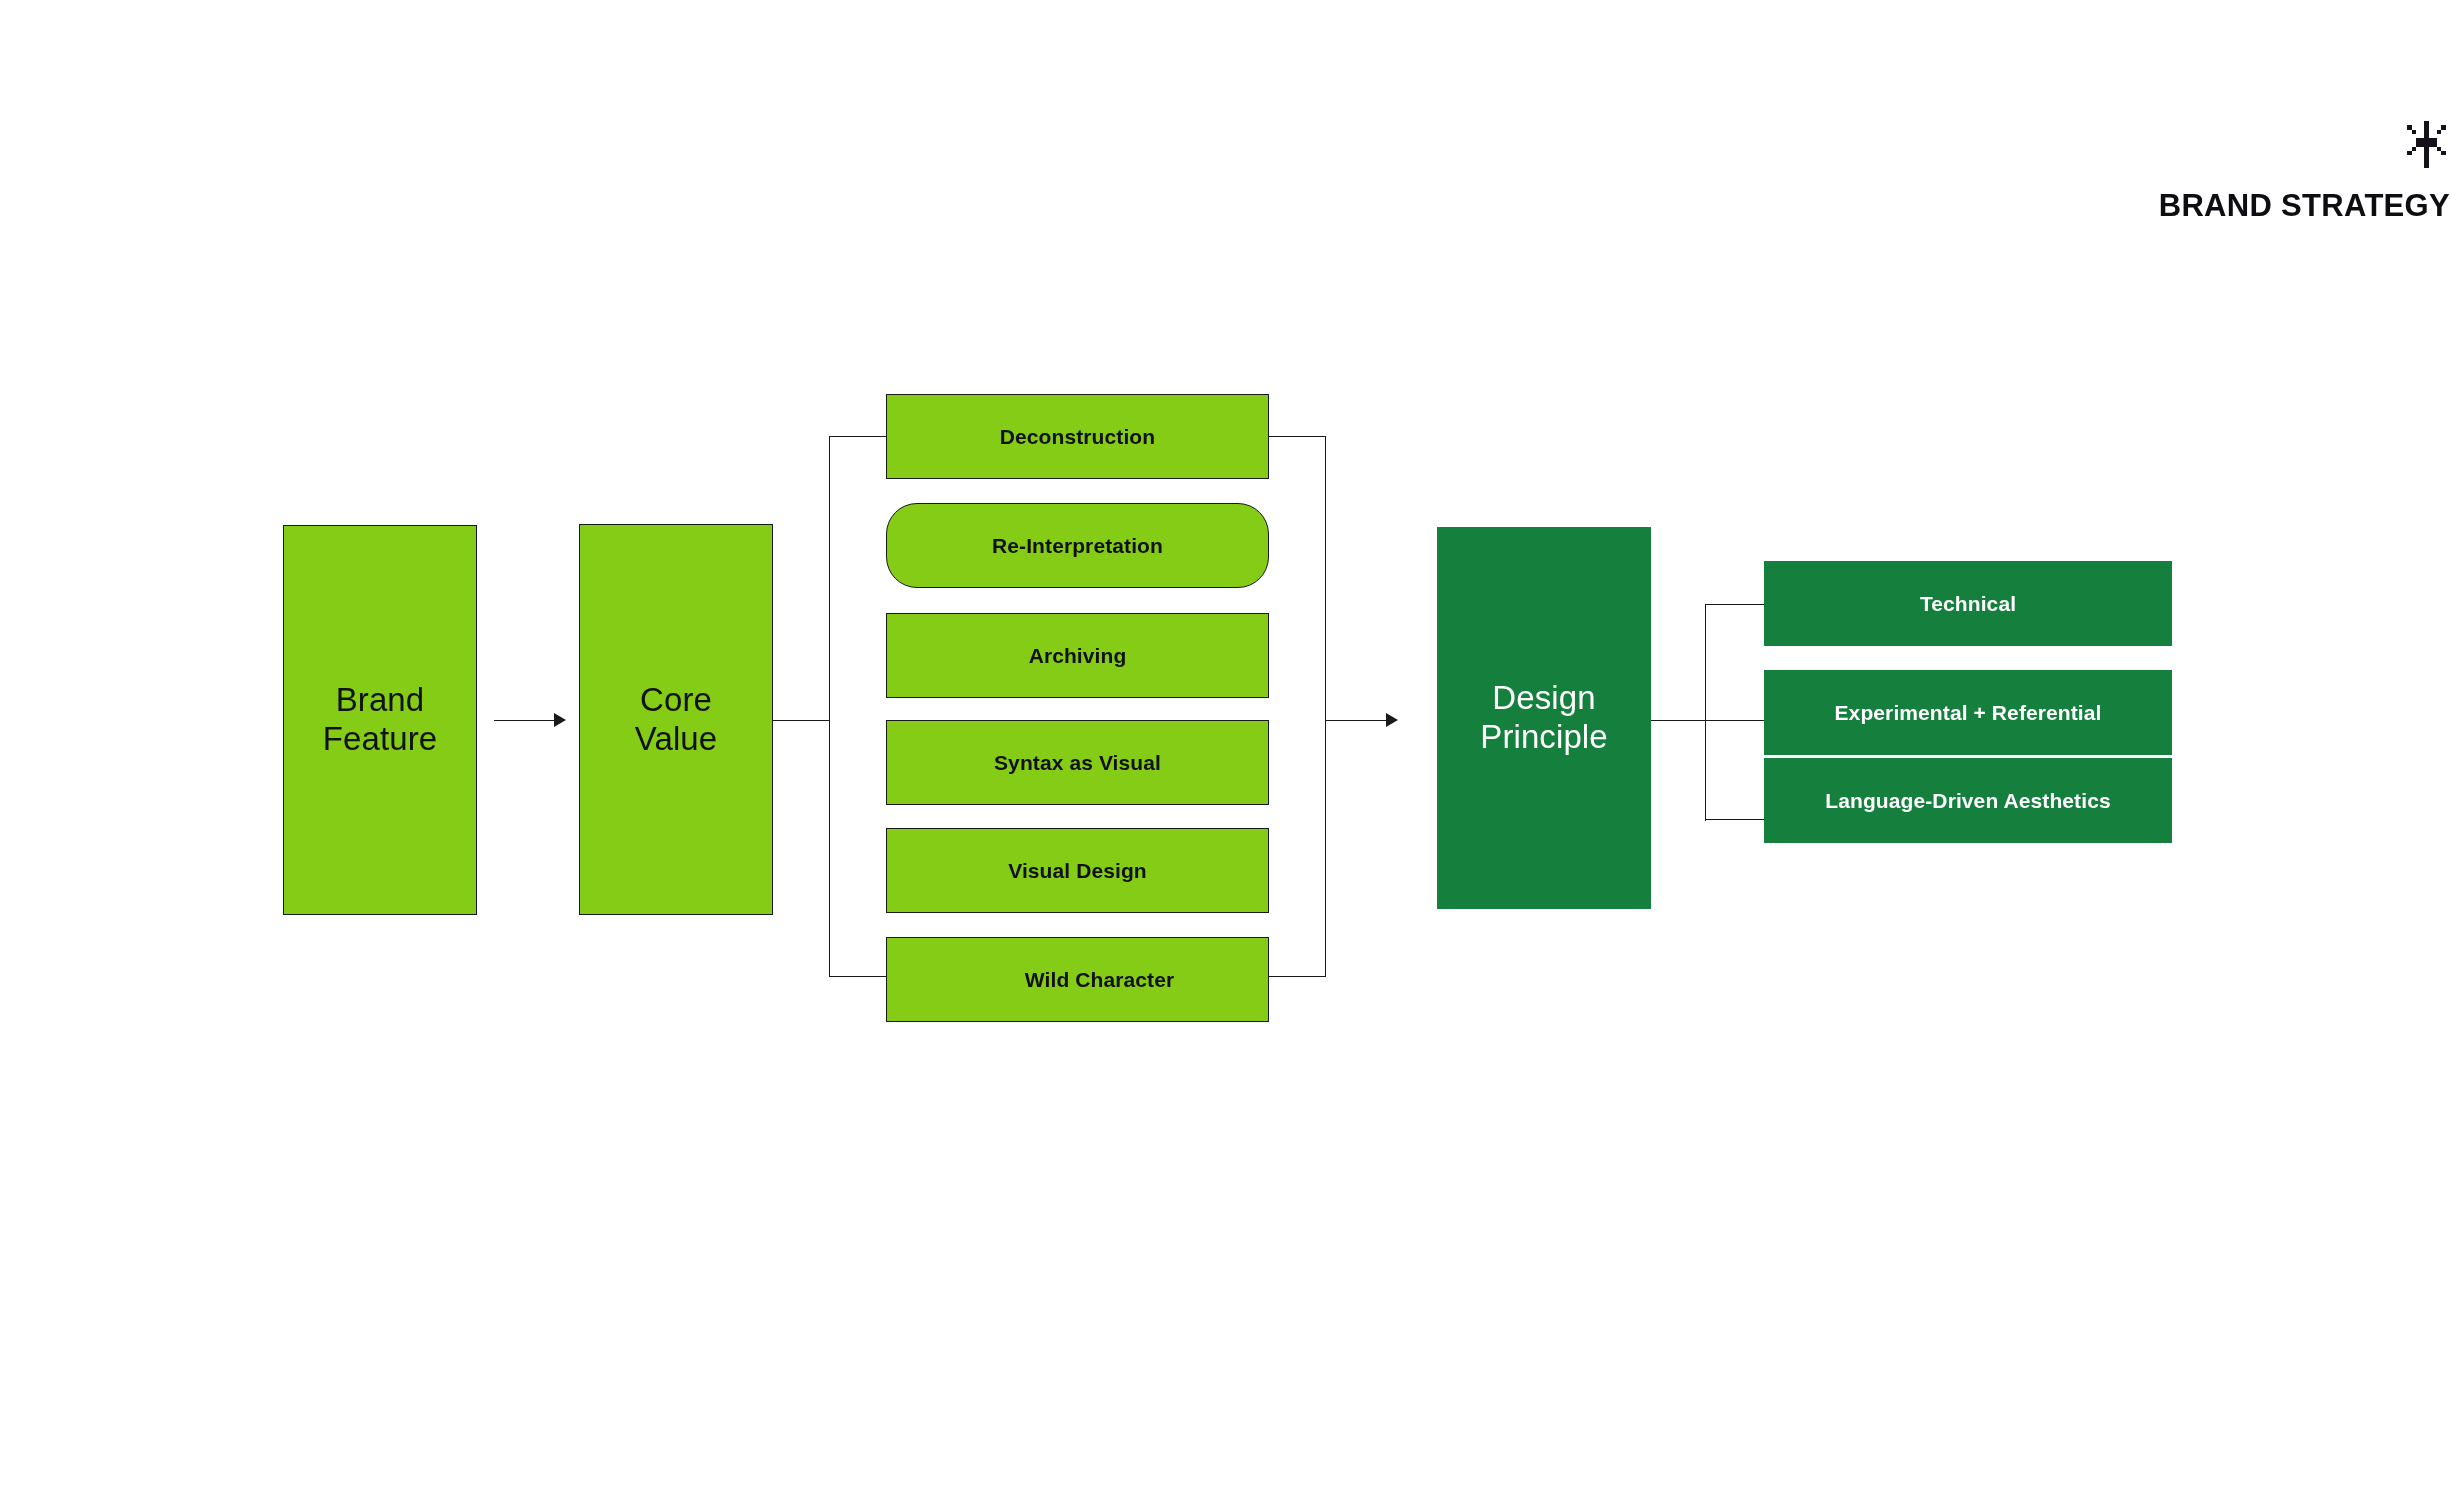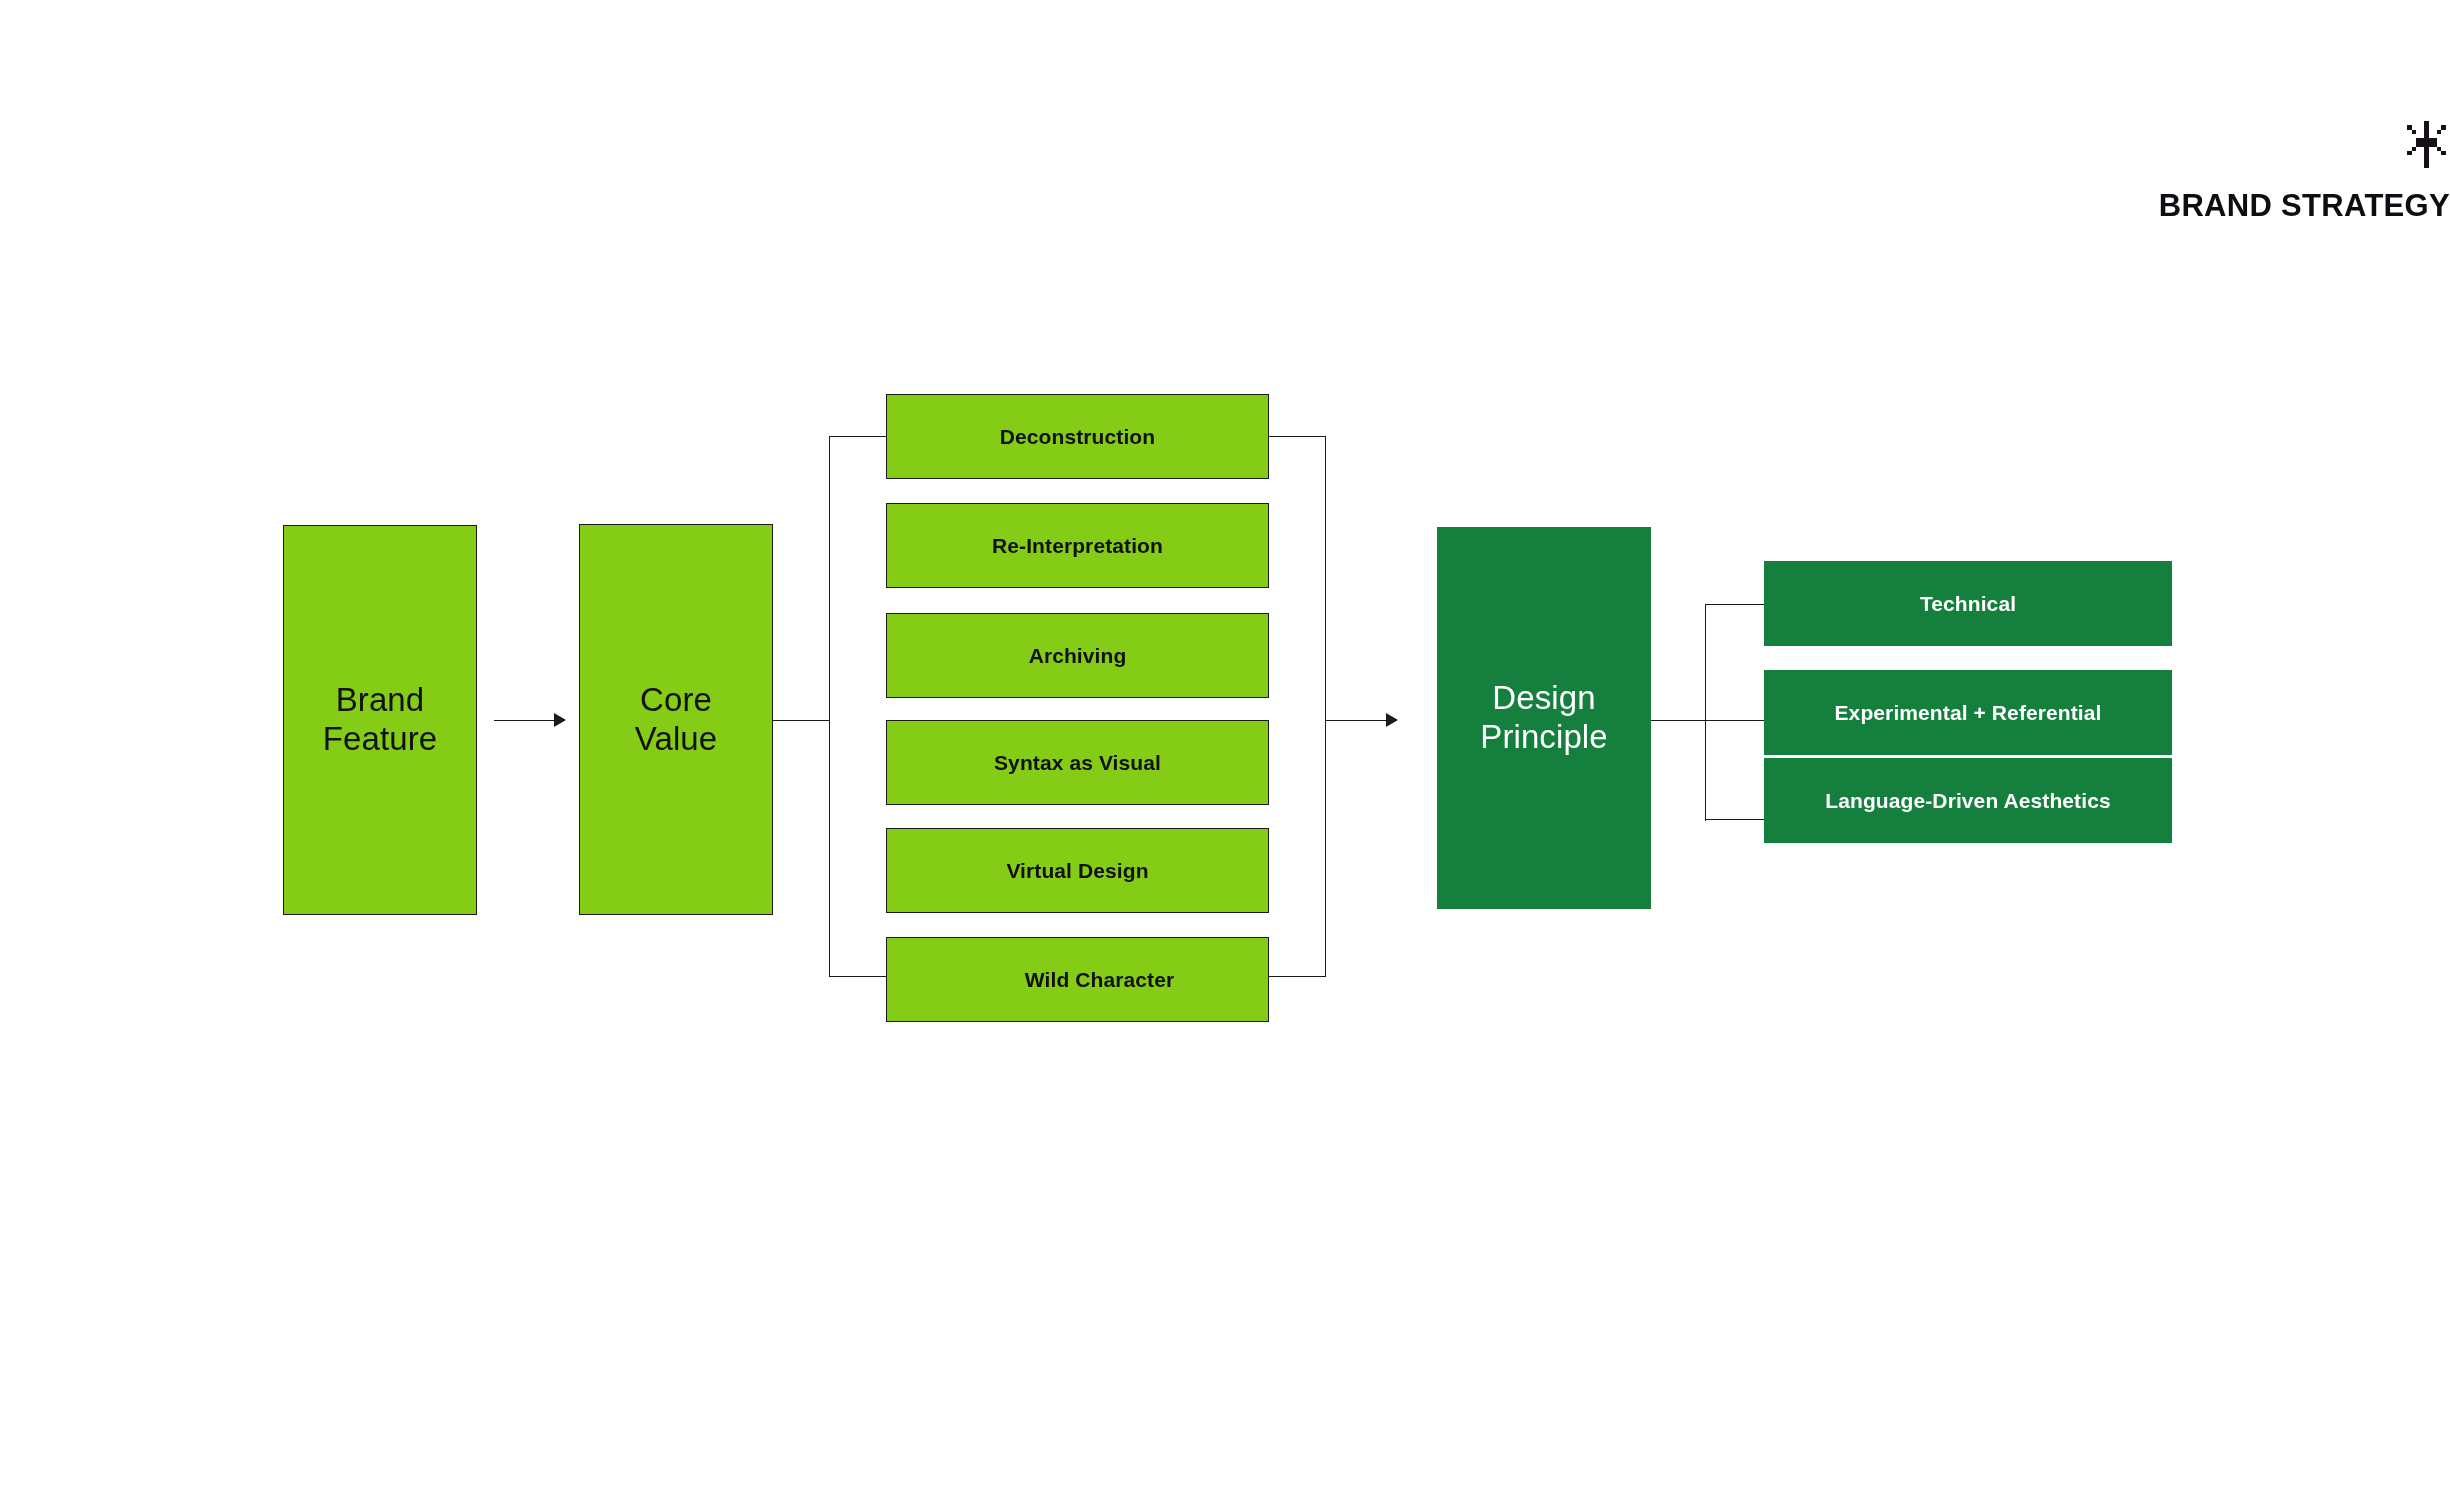--- a/index.html
+++ b/index.html
@@ -105,31 +105,31 @@
   </div>
 
   <div class="ln ln-h" style="left:773px;top:720px;width:57px;"></div>
   <div class="ln ln-v" style="left:829px;top:436px;height:541px;"></div>
   <div class="ln ln-h" style="left:829px;top:436px;width:57px;"></div>
   <div class="ln ln-h" style="left:829px;top:976px;width:57px;"></div>
 
   <div class="box box-outline" style="left:886px;top:394px;width:383px;height:85px;">
     <div class="item-label">Deconstruction</div>
   </div>
-  <div class="box box-outline" style="left:886px;top:503px;width:383px;height:85px;">
+  <div class="box box-outline" style="left:886px;top:503px;width:383px;height:85px;border-radius:31px;">
     <div class="item-label">Re-Interpretation</div>
   </div>
   <div class="box box-outline" style="left:886px;top:613px;width:383px;height:85px;">
     <div class="item-label">Archiving</div>
   </div>
   <div class="box box-outline" style="left:886px;top:720px;width:383px;height:85px;">
     <div class="item-label">Syntax as Visual</div>
   </div>
   <div class="box box-outline" style="left:886px;top:828px;width:383px;height:85px;">
-    <div class="item-label">Virtual Design</div>
+    <div class="item-label">Visual Design</div>
   </div>
   <div class="box box-outline" style="left:886px;top:937px;width:383px;height:85px;padding-left:44px;">
     <div class="item-label">Wild Character</div>
   </div>
 
   <div class="ln ln-h" style="left:1268px;top:436px;width:57px;"></div>
   <div class="ln ln-h" style="left:1268px;top:976px;width:57px;"></div>
   <div class="ln ln-v" style="left:1325px;top:436px;height:541px;"></div>
   <div class="ln ln-h" style="left:1325px;top:720px;width:64px;"></div>
   <div class="arrow-head" style="left:1386px;top:713px;"></div>

